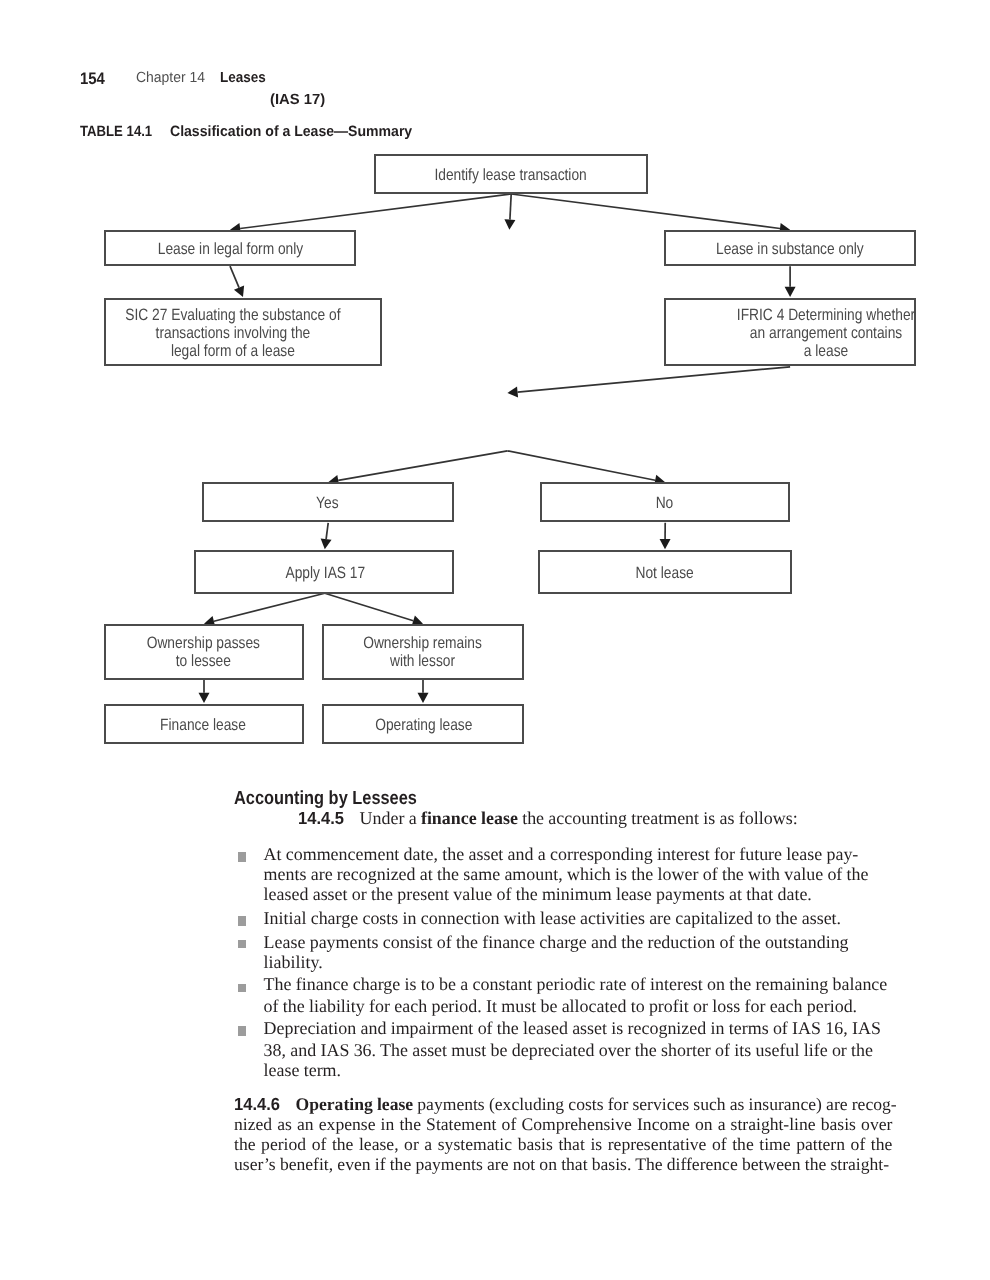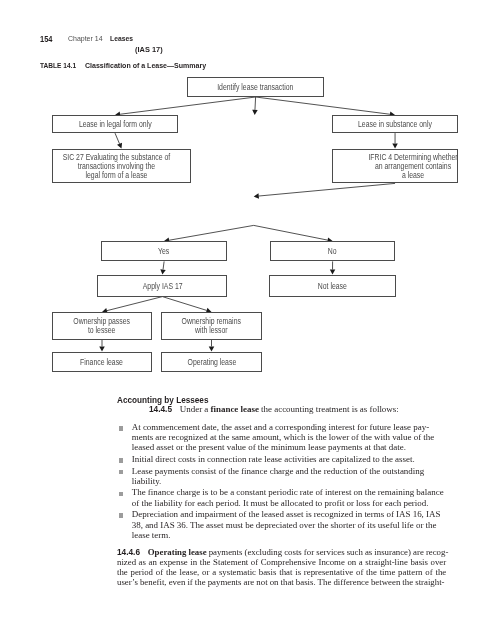--- a/index.html
+++ b/index.html
@@ -188,21 +188,21 @@
     </div>
   <div class="bullets" id="bullets">
       <div class="bul">
         <span class="sq"></span>
         <div class="tl">At commencement date, the asset and a corresponding interest for future lease pay-</div>
         <div class="tl">ments are recognized at the same amount, which is the lower of the with value of the</div>
         <div class="tl last">leased asset or the present value of the minimum lease payments at that date.</div>
       </div>
       <div class="bul">
         <span class="sq"></span>
-        <div class="tl last">Initial direct costs in connection rate lease activities are capitalized to the asset.</div>
+        <div class="tl last">Initial charge costs in connection with lease activities are capitalized to the asset.</div>
       </div>
       <div class="bul">
         <span class="sq"></span>
         <div class="tl">Lease payments consist of the finance charge and the reduction of the outstanding</div>
         <div class="tl last">liability.</div>
       </div>
       <div class="bul">
         <span class="sq"></span>
         <div class="tl">The finance charge is to be a constant periodic rate of interest on the remaining balance</div>
         <div class="tl last">of the liability for each period. It must be allocated to profit or loss for each period.</div>

